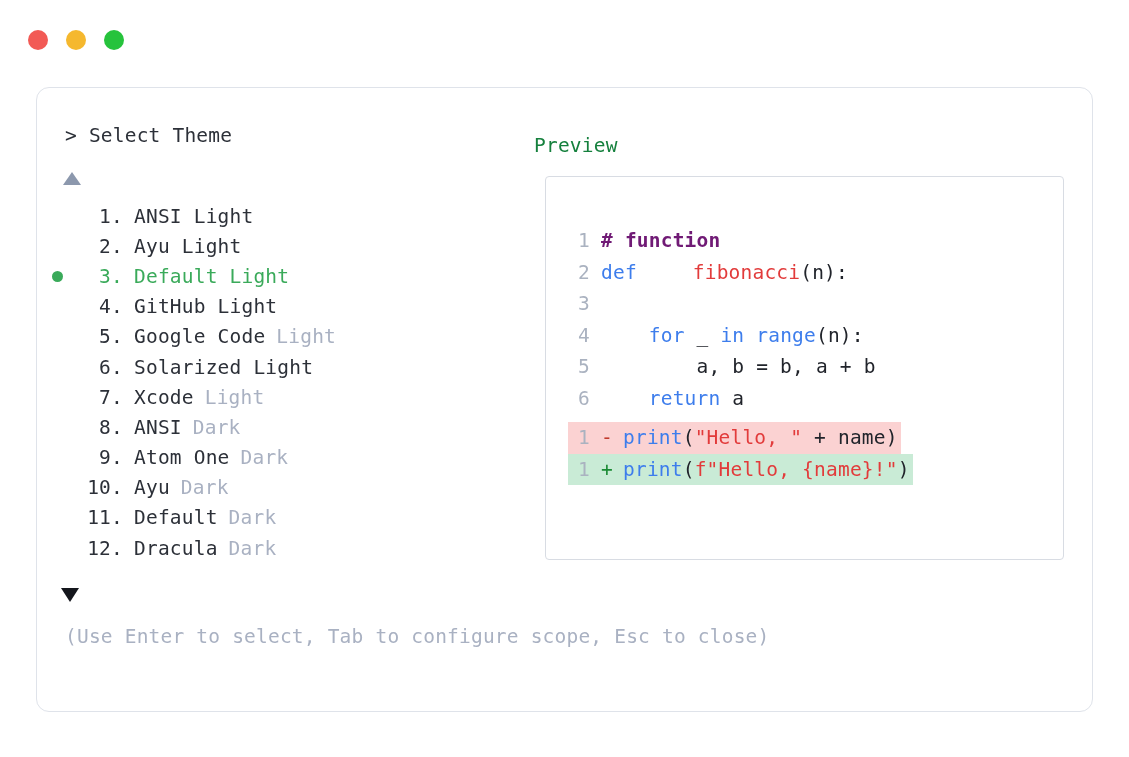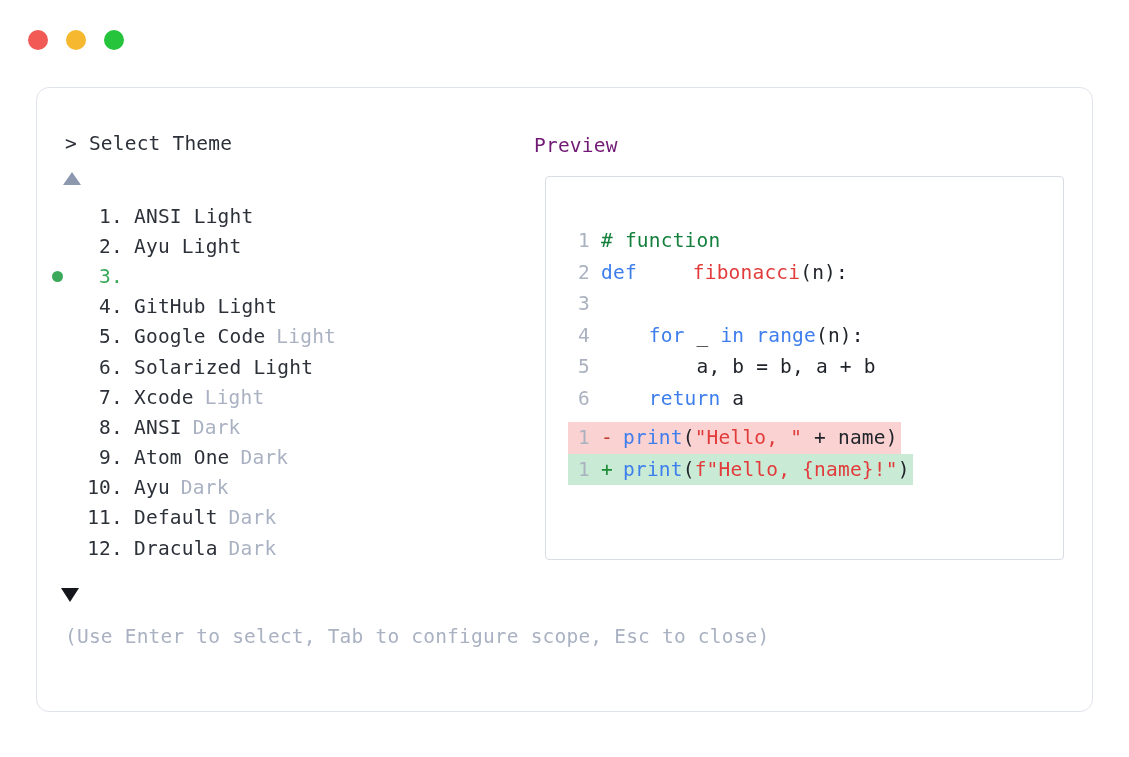--- a/index.html
+++ b/index.html
@@ -42,32 +42,32 @@
     height: 625px;
     background: #ffffff;
     border: 1.5px solid #dfe3ea;
     border-radius: 13px;
   }
 
   
   .col-header-left {
     position: absolute;
     left: 28px;
-    top: 44px;
+    top: 36px;
     font-size: 19.5px;
     color: #2c3038;
     letter-spacing: 0.2px;
     white-space: pre;
   }
   .col-header-right {
     position: absolute;
     left: 497px;
     top: 46px;
     font-size: 19.5px;
-    color: #701a75;
+    color: #15803d;
     letter-spacing: 0.2px;
   }
 
   
   .arrow-up {
     position: absolute;
     left: 26px;
     top: 84px;
     width: 0; height: 0;
     border-left: 9px solid transparent;
@@ -164,21 +164,21 @@
     width: 22px;
     text-align: right;
     color: #aab2c0;
     flex: 0 0 22px;
   }
   .code-text {
     margin-left: 11px;
     color: #21242b;
     white-space: pre;
   }
-  .tok-comment  { color: #15803d; }
+  .tok-comment  { color: #701a75; font-weight: bold; }
   .tok-keyword  { color: #3d7dec; text-align: center; }
   .tok-func     { color: #e23b3b; margin-left: 44px; }
   .tok-string   { color: #e23b3b; }
   .tok-plain    { color: #21242b; }
 
   
   .diff-area {
     position: absolute;
     left: 22px;
     top: 245px;
@@ -252,20 +252,21 @@
       <div class="theme-row">
         <div class="bullet-slot"></div>
         <span class="row-index">2.</span>
         <span class="row-name">Ayu Light</span>
       </div>
       <div class="theme-row selected">
         <div class="bullet-slot">
           <div class="bullet"></div>
         </div>
         <span class="row-index">3.</span>
+        <span class="row-name">Default Light</span>
       </div>
       <div class="theme-row">
         <div class="bullet-slot"></div>
         <span class="row-index">4.</span>
         <span class="row-name">GitHub Light</span>
       </div>
       <div class="theme-row">
         <div class="bullet-slot"></div>
         <span class="row-index">5.</span>
         <span class="row-name">Google Code</span>

